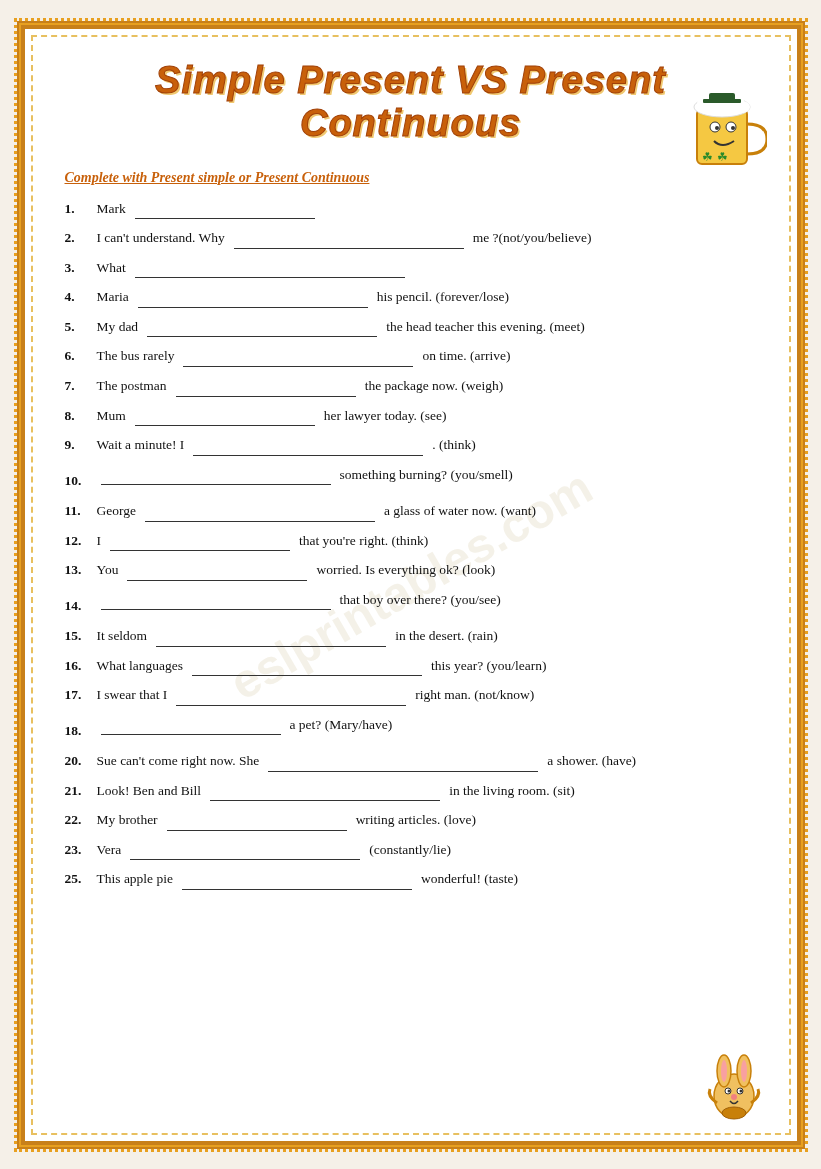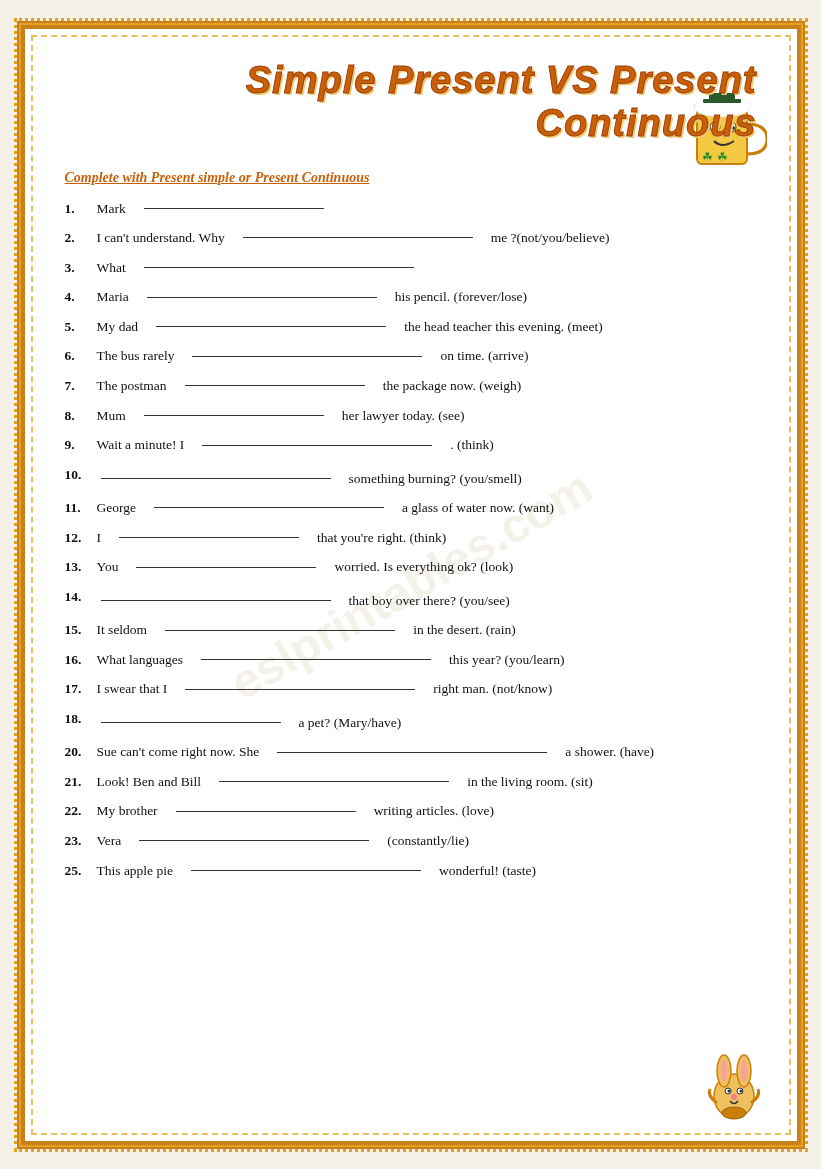--- a/index.html
+++ b/index.html
@@ -31,21 +31,21 @@
     
     .page::before {
       content: '';
       position: absolute;
       top: 6px; left: 6px; right: 6px; bottom: 6px;
       border: 2px dashed #e8c060;
       pointer-events: none;
     }
 
     .title {
-      text-align: right;
+      text-align: center;
       font-family: Arial, sans-serif;
       font-size: 38px;
       font-weight: bold;
       color: #c8600a;
       text-shadow: 2px 2px 0px #f0c870;
       -webkit-text-stroke: 1px #a04008;
       letter-spacing: 1px;
       margin-bottom: 25px;
       font-style: italic;
     }
@@ -125,22 +125,22 @@
       bottom: 20px;
       right: 30px;
       width: 65px;
       height: 70px;
     }
 
     .li-content {
       flex: 1;
       display: flex;
       flex-wrap: wrap;
-      align-items: center;
-      gap: 14px;
+      align-items: flex-end;
+      gap: 5px;
     }
   </style>
 </head>
 <body>
 
 <div class="page">
 
   <div class="watermark">eslprintables.com</div>
 
   <div class="deco-top-right">

